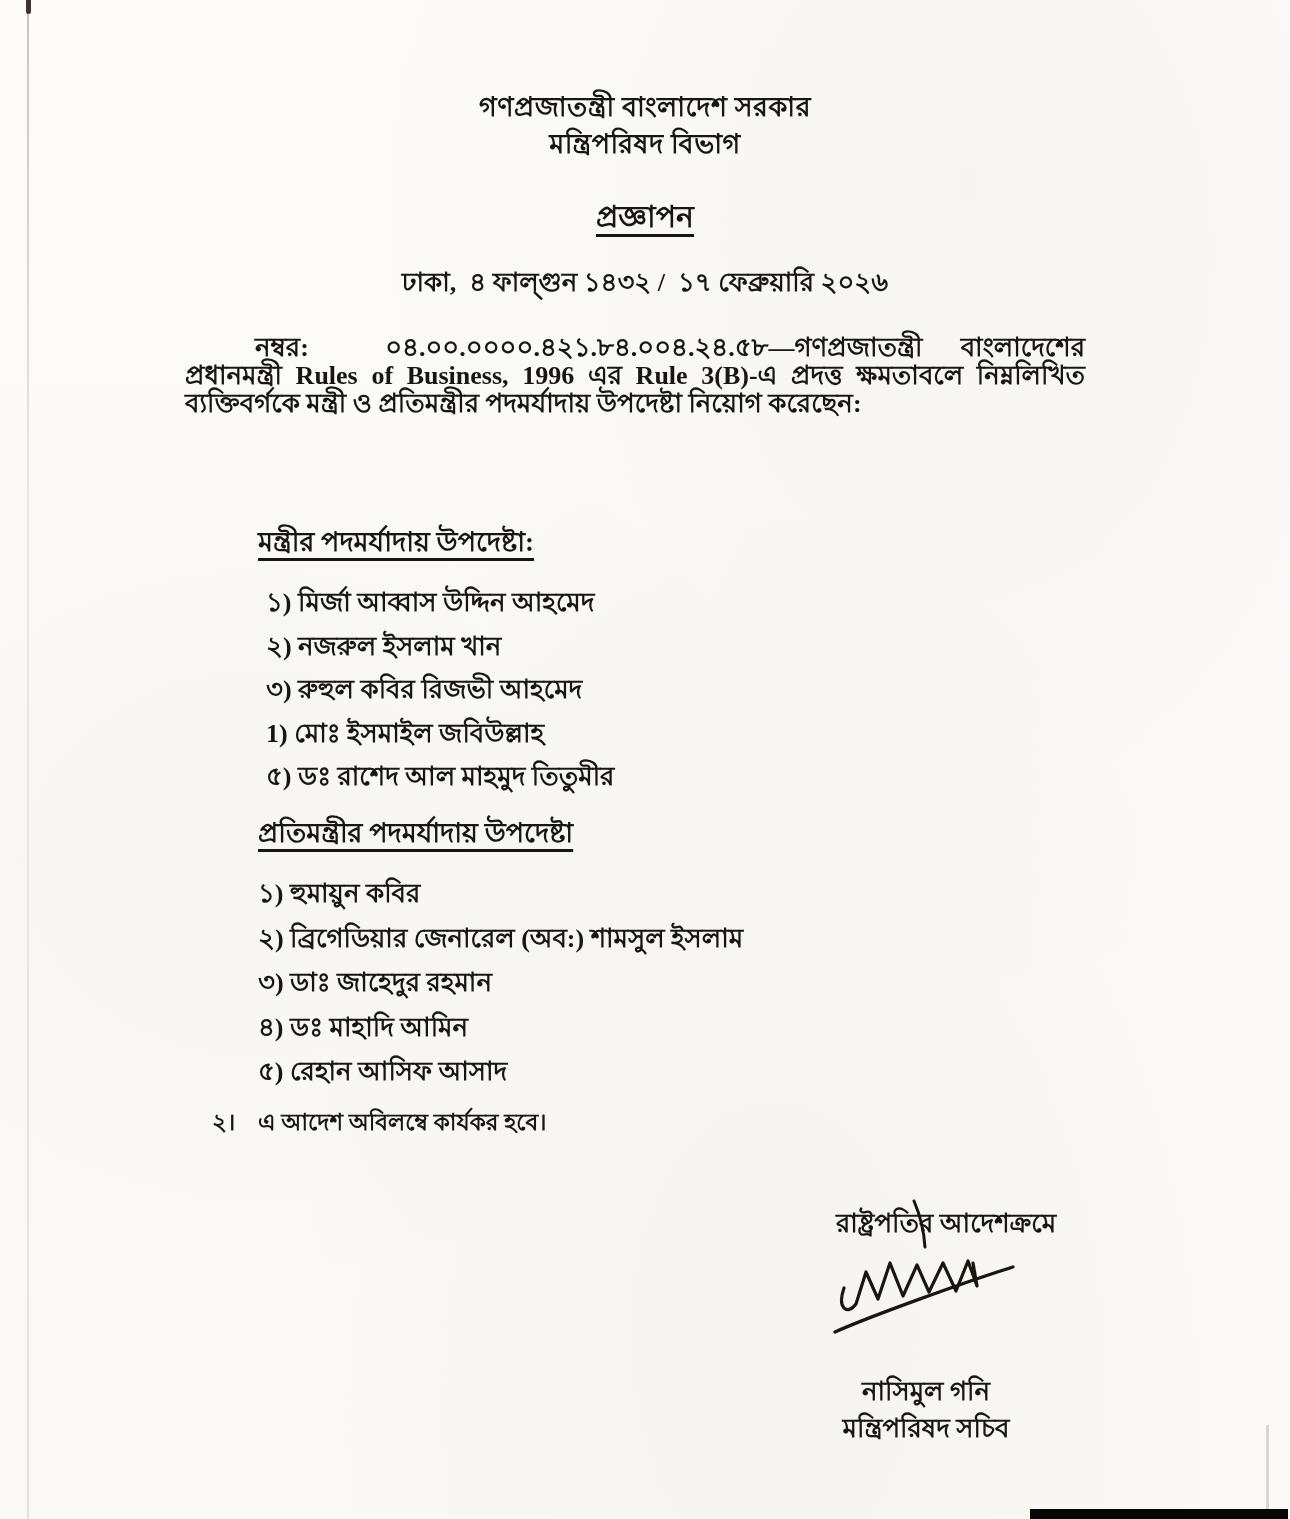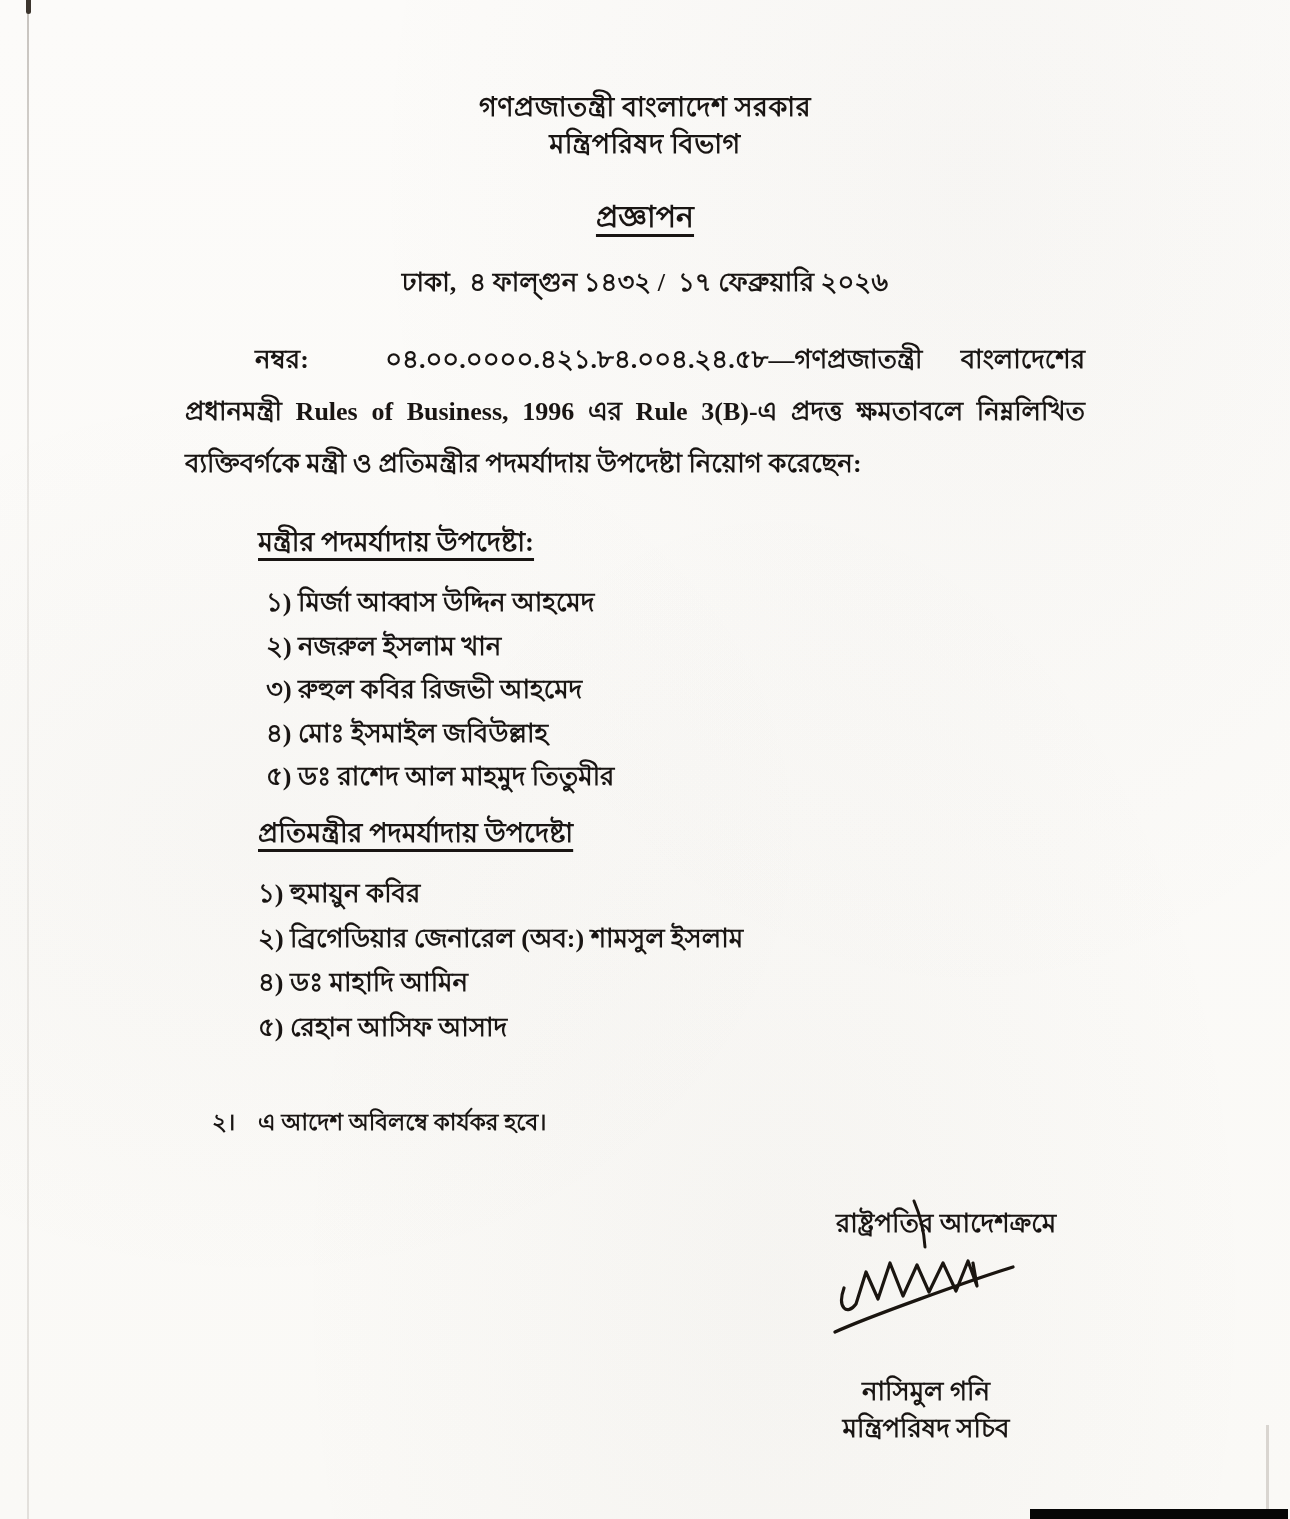--- a/index.html
+++ b/index.html
@@ -31,21 +31,21 @@
     text-decoration-thickness: 2.5px;
     text-underline-offset: 7px;
   }
   .dateline { font-size: 26px; font-weight: bold; white-space: pre-wrap; }
   .memo {
     left: 185px;
     top: 334px;
     width: 900px;
     font-size: 26px;
     font-weight: bold;
-    line-height: 52px;
+    line-height: 28px;
     text-align: justify;
     text-align-last: left;
     text-indent: 70px;
     white-space: pre-wrap;
     margin: 0;
   }
   .section-heading {
     font-size: 27px;
     font-weight: bold;
     text-decoration: underline;
@@ -109,30 +109,31 @@
 
   <p class="abs memo">নম্বর:  ০৪.০০.০০০০.৪২১.৮৪.০০৪.২৪.৫৮—গণপ্রজাতন্ত্রী বাংলাদেশের প্রধানমন্ত্রী Rules of Business, 1996 এর Rule 3(B)-এ প্রদত্ত ক্ষমতাবলে নিম্নলিখিত ব্যক্তিবর্গকে মন্ত্রী ও প্রতিমন্ত্রীর পদমর্যাদায় উপদেষ্টা নিয়োগ করেছেন:</p>
 
   <div class="abs" style="left:258px; top:521px;">
     <span class="section-heading">মন্ত্রীর পদমর্যাদায় উপদেষ্টা:</span>
   </div>
   <div class="abs name-list" style="left:258px; top:581px;margin-left:8px;">
     <div class="li">১) মির্জা আব্বাস উদ্দিন আহমেদ</div>
     <div class="li">২) নজরুল ইসলাম খান</div>
     <div class="li">৩) রুহুল কবির রিজভী আহমেদ</div>
-    <div class="li">৪) মোঃ ইসমাইল জবিউল্লাহ</div>
+    <div class="li">1) মোঃ ইসমাইল জবিউল্লাহ</div>
     <div class="li">৫) ডঃ রাশেদ আল মাহমুদ তিতুমীর</div>
   </div>
 
   <div class="abs" style="left:258px; top:812px;">
     <span class="section-heading">প্রতিমন্ত্রীর পদমর্যাদায় উপদেষ্টা</span>
   </div>
   <div class="abs name-list" style="left:258px; top:872px; line-height:44.5px;">
     <div class="li" style="line-height:44.5px;">১) হুমায়ুন কবির</div>
     <div class="li" style="line-height:44.5px;">২) ব্রিগেডিয়ার জেনারেল (অব:) শামসুল ইসলাম</div>
+    <div class="li" style="line-height:44.5px;">৩) ডাঃ জাহেদুর রহমান</div>
     <div class="li" style="line-height:44.5px;">৪) ডঃ মাহাদি আমিন</div>
     <div class="li" style="line-height:44.5px;">৫) রেহান আসিফ আসাদ</div>
   </div>
 
   <div class="abs order-line" style="left:212px; top:1104px;">
     <span class="num">২।</span><span>এ আদেশ অবিলম্বে কার্যকর হবে।</span>
   </div>
 
   <div class="abs sig-text" style="left:836px; top:1203px;">রাষ্ট্রপতির আদেশক্রমে</div>
 

